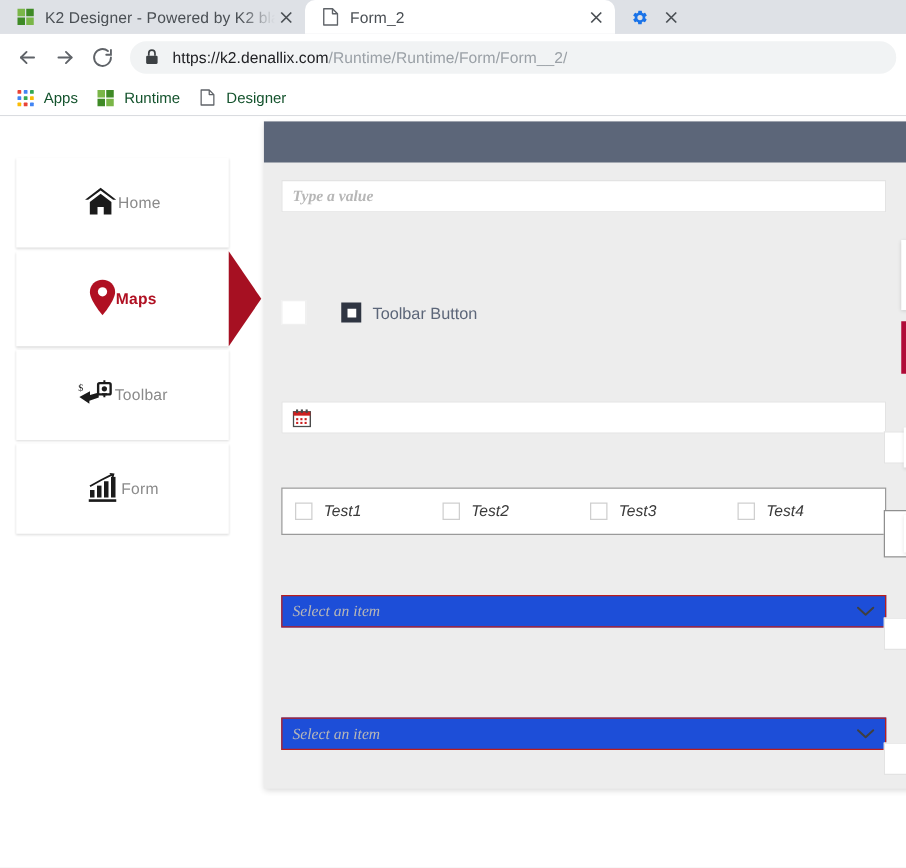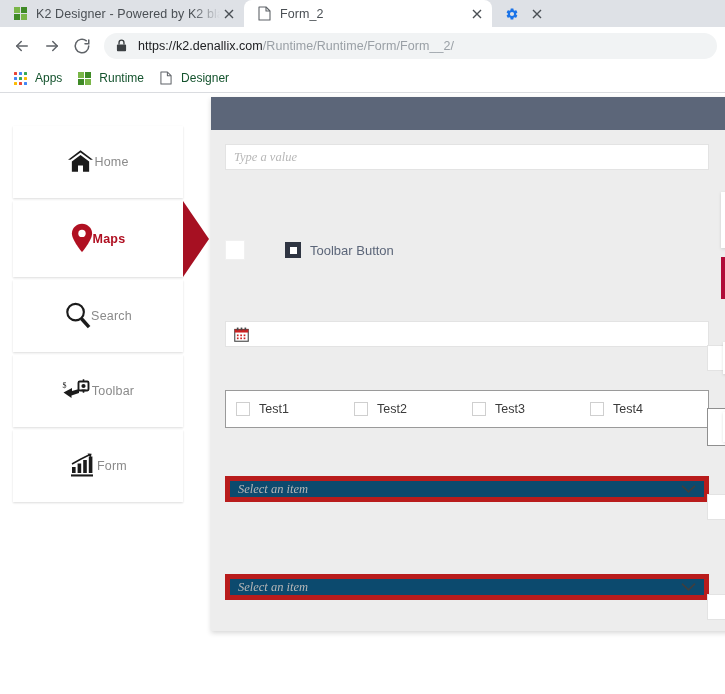--- a/index.html
+++ b/index.html
@@ -280,21 +280,21 @@
     border: 1px solid #e3e3e3;
     box-sizing: border-box;
     display: flex;
     align-items: center;
     padding: 0 8px;
     font-size: 12.5px;
     color: #b7b7b7;
     font-style: italic;
     font-family: "Liberation Serif", serif;
   }
-  .k-input .ph { flex: 1 1 auto; }
+  .k-input .ph { flex: 1 1 auto; font-weight: bold; }
 
   .row-gap-a { height: 69px; }
   .row-gap-b { height: 60px; }
   .row-gap-c { height: 43px; }
   .row-gap-d { height: 48px; }
 
   .toolbar-row {
     display: flex;
     align-items: center;
     height: 22px;
@@ -304,21 +304,21 @@
     height: 20px;
     background: #ffffff;
     border: 1px solid #f0f0f0;
     box-sizing: border-box;
     flex: 0 0 20px;
     cursor: pointer;
   }
   .tbbtn {
     display: flex;
     align-items: center;
-    margin-left: 40px;
+    margin-left: 28px;
     cursor: pointer;
   }
   .tbbtn-icon {
     width: 16px;
     height: 16px;
     background: #2f3542;
     flex: 0 0 16px;
     display: flex;
     align-items: center;
     justify-content: center;
@@ -358,27 +358,28 @@
     height: 14px;
     border: 1px solid #cfcfcf;
     background: #ffffff;
     box-sizing: border-box;
     flex: 0 0 14px;
     margin-right: 9px;
   }
   .chk-label {
     font-size: 12.5px;
     color: #3b3b3b;
+    font-style: italic;
   }
 
   .k-dropdown {
     width: 484px;
     height: 26px;
-    background: #0c4a6e;
-    border: 5px solid #b91c1c;
+    background: #1d4ed8;
+    border: 1px solid #b91c1c;
     box-sizing: border-box;
     display: flex;
     align-items: center;
     padding: 0 7px 0 8px;
     cursor: pointer;
   }
   .k-dropdown .ph {
     flex: 1 1 auto;
     font-size: 12.5px;
     color: #b7b7b7;
@@ -569,29 +570,20 @@
       <span class="nav-icon">
         <svg width="22" height="30" viewBox="0 0 22 30">
           <path d="M11 0.8 C5.2 0.8 0.9 5.2 0.9 10.6 C0.9 17.4 11 29.2 11 29.2 C11 29.2 21.1 17.4 21.1 10.6 C21.1 5.2 16.8 0.8 11 0.8 Z" fill="#b01022"></path>
           <circle cx="11" cy="10.4" r="3.7" fill="#ffffff"></circle>
         </svg>
       </span>
       <span class="nav-label">Maps</span>
       <span class="nav-pointer"></span>
     </div>
 
-    <div class="nav-item">
-      <span class="nav-icon">
-        <svg width="27" height="28" viewBox="0 0 28 29" fill="none" stroke="#1b1b1b">
-          <circle cx="12" cy="11.5" r="8.6" stroke-width="2.2"></circle>
-          <path d="M18.2 18.4 L26 27" stroke-width="3.6" stroke-linecap="butt"></path>
-        </svg>
-      </span>
-      <span class="nav-label">Search</span>
-    </div>
 
     <div class="nav-item">
       <span class="nav-icon">
         <svg width="30" height="24" viewBox="0 0 30 24" fill="#1b1b1b">
           <path d="M1.5 14.5 L10 10 L10 13 L17 11 L17 15 L9.5 17.5 L9.5 20 Z"></path>
           <rect x="16.5" y="3.5" width="10" height="9" rx="1.2" fill="none" stroke="#1b1b1b" stroke-width="1.9"></rect>
           <path d="M21.5 1.2 v2.6 M21.5 12.2 v2.6 M19.6 12.4 h4" stroke="#1b1b1b" stroke-width="1.6"></path>
           <circle cx="21.5" cy="8" r="2.1" fill="#1b1b1b"></circle>
           <text x="0.5" y="10" font-size="8" font-family="Liberation Serif, serif" fill="#1b1b1b">$</text>
         </svg>

